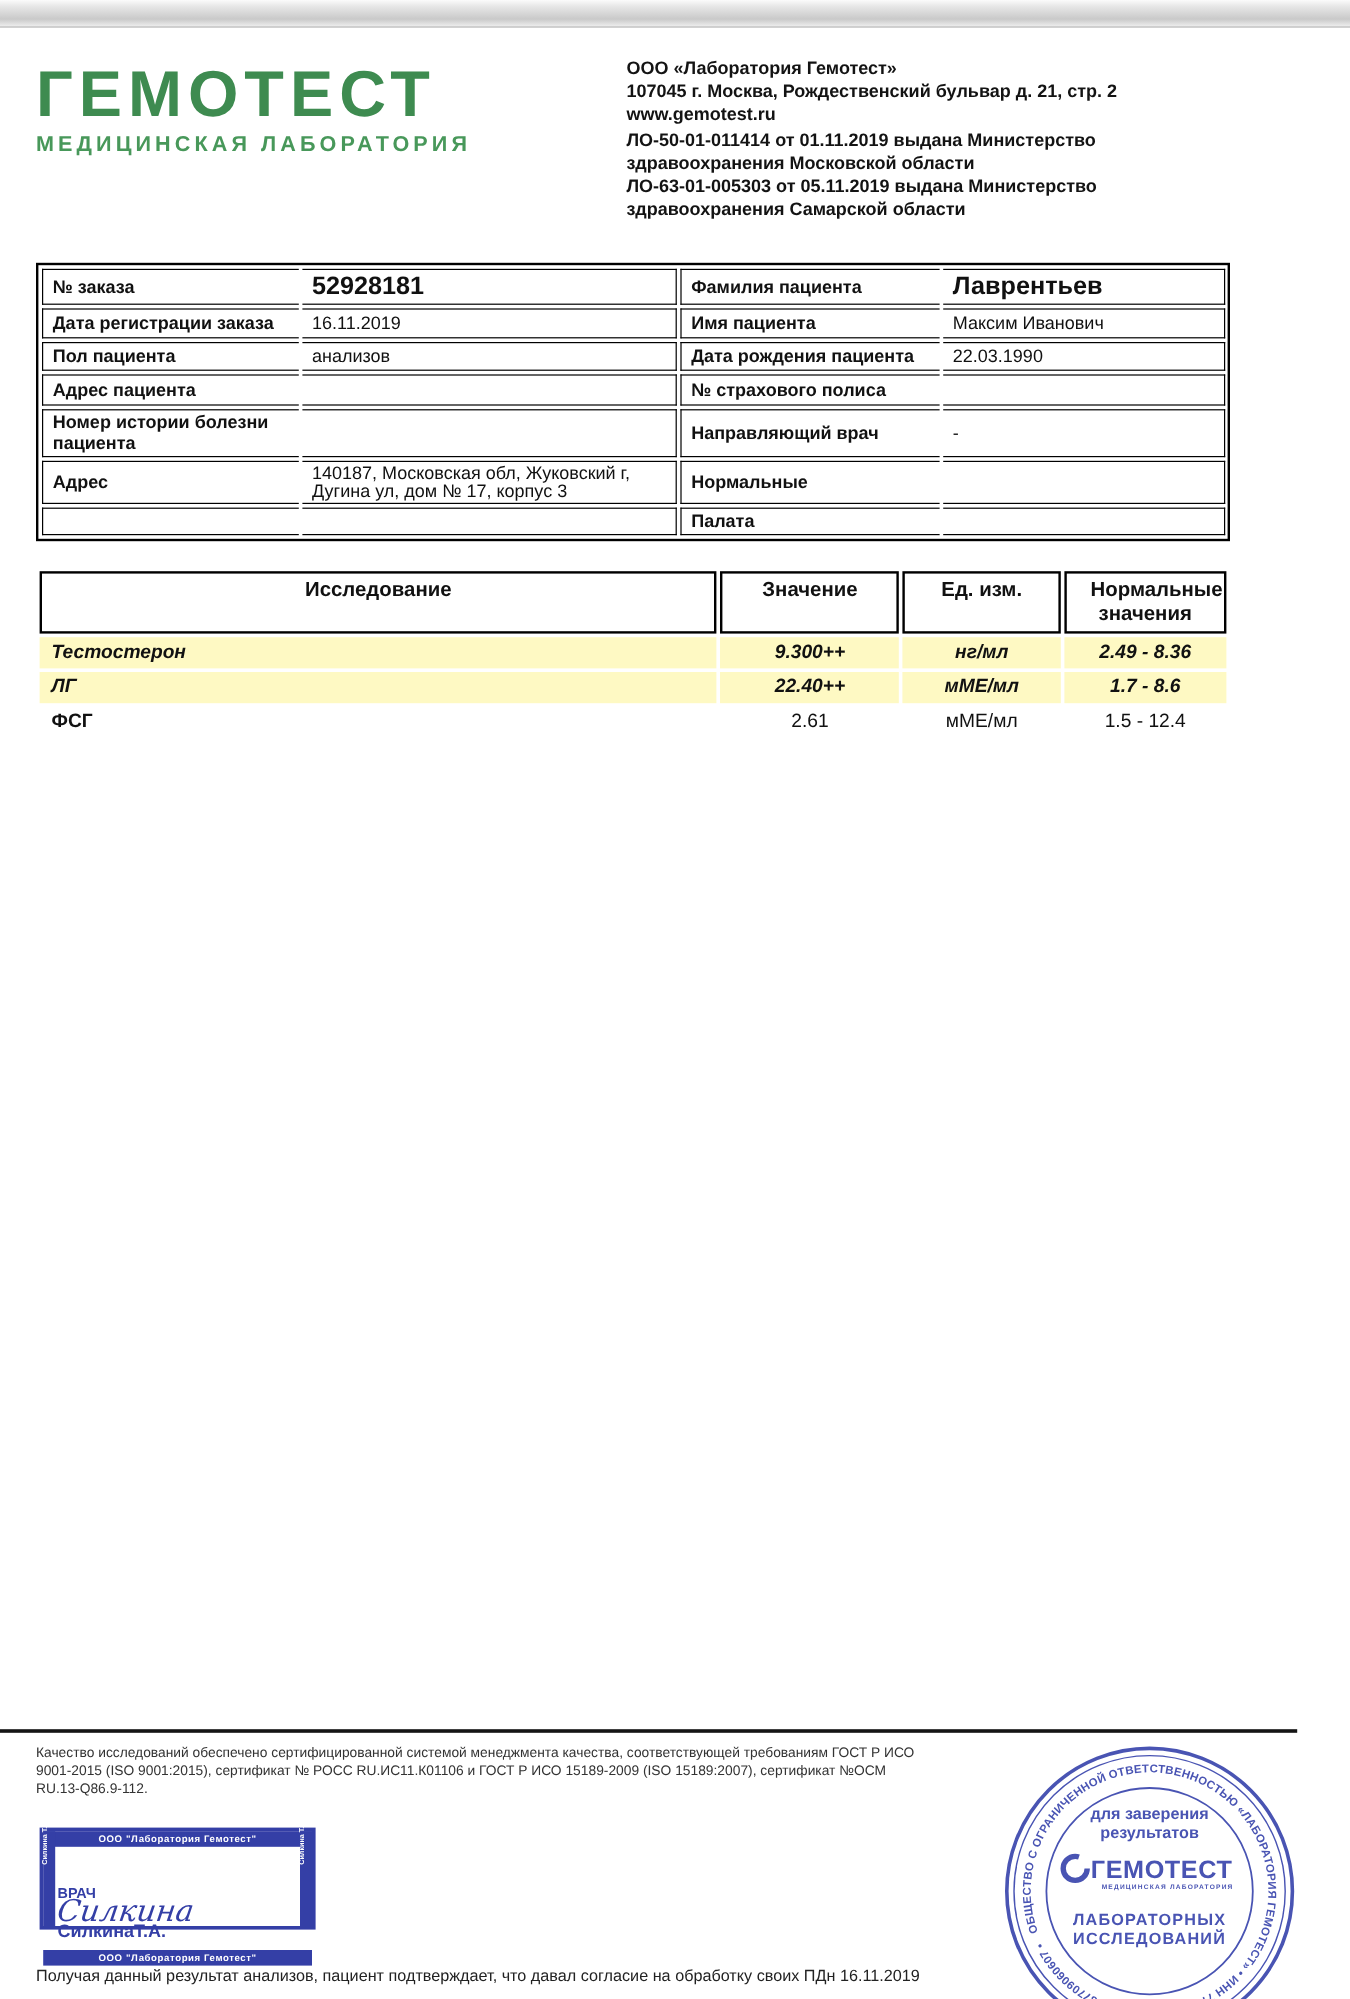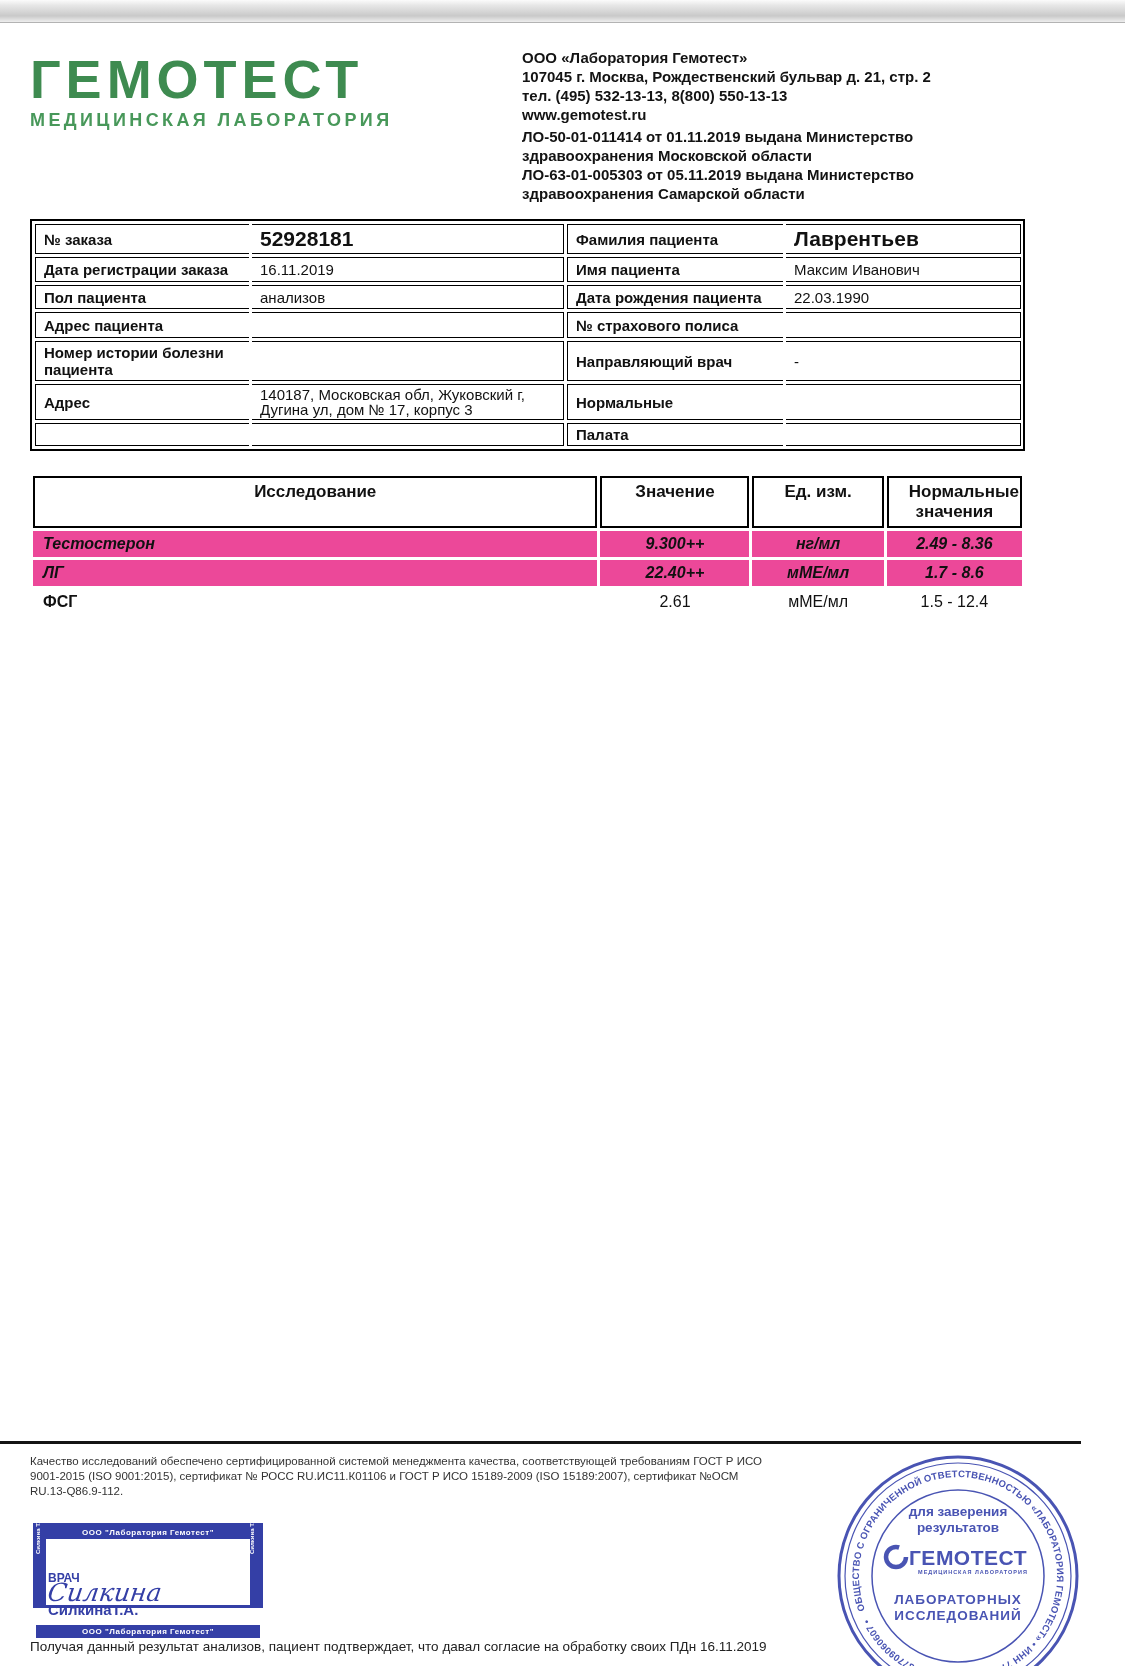--- a/index.html
+++ b/index.html
@@ -28,21 +28,21 @@
   .order-table tr.r4{height:26px;} .order-table tr.r5{height:39px;} .order-table tr.r6{height:36px;}
   .order-table tr.r7{height:22px;}
   .small-val{font-size:13px;line-height:15px;}
   
   .results{position:absolute;left:30px;top:473px;width:995px;}
   .res-table{width:100%;border-collapse:separate;border-spacing:3px;table-layout:fixed;}
   .res-table th{border:2px solid #000;font-size:17px;font-weight:bold;text-align:center;
         vertical-align:top;padding:4px 20px;height:44px;box-sizing:border-box;line-height:20px;}
   .res-table td{font-size:16px;height:24px;text-align:center;padding:1px 4px;}
   .res-table td.name{text-align:left;padding-left:10px;font-weight:bold;}
-  .res-table tr.out td{background:#ec4899;font-weight:bold;font-style:italic;}
+  .res-table tr.out td{background:#fef9c3;font-weight:bold;font-style:italic;}
   
   .hr-line{position:absolute;left:0;top:1441px;width:1081px;height:3px;background:#141414;}
   .cert{position:absolute;left:30px;top:1454px;width:745px;font-size:11.5px;line-height:15px;color:#333;}
   .consent{position:absolute;left:30px;top:1639px;font-size:13.5px;color:#222;}
   
   .dstamp{position:absolute;left:33px;top:1523px;width:230px;height:85px;border:3px solid #2a35a2;
         box-sizing:border-box;color:#2a35a2;opacity:0.95;}
   .dstamp-band{background:#2a35a2;color:#fff;font-size:8px;font-weight:bold;text-align:center;
         height:13px;line-height:13px;letter-spacing:0.5px;white-space:nowrap;overflow:hidden;}
   .dstamp-side{position:absolute;top:0;bottom:0;width:10px;background:#2a35a2;z-index:2;}
@@ -65,21 +65,20 @@
   <div class="topbar"></div>
 
   <div class="logo">
     <div class="logo-title" style="color:#3e8b50">ГЕМОТЕСТ</div>
     <div class="logo-sub" style="color:#48985a">МЕДИЦИНСКАЯ ЛАБОРАТОРИЯ</div>
   </div>
 
   <div class="company">
     <div>ООО «Лаборатория Гемотест»</div>
     <div>107045 г. Москва, Рождественский бульвар д. 21, стр. 2</div>
-    <div>тел. (495) 532-13-13, 8(800) 550-13-13</div>
     <div>www.gemotest.ru</div>
     <div class="lic">ЛО-50-01-011414 от 01.11.2019 выдана Министерство здравоохранения Московской области</div>
     <div>ЛО-63-01-005303 от 05.11.2019 выдана Министерство здравоохранения Самарской области</div>
   </div>
 
   <div class="order-wrap">
     <table class="order-table">
       <colgroup>
           <col style="width:214px">
           <col style="width:312px">

